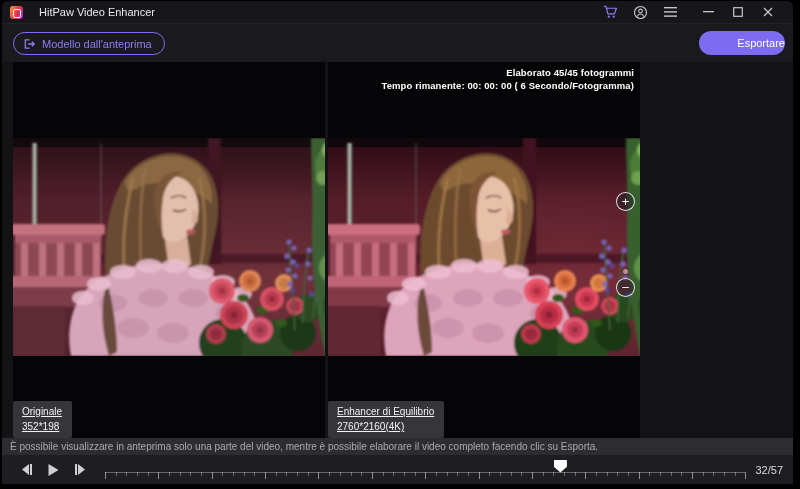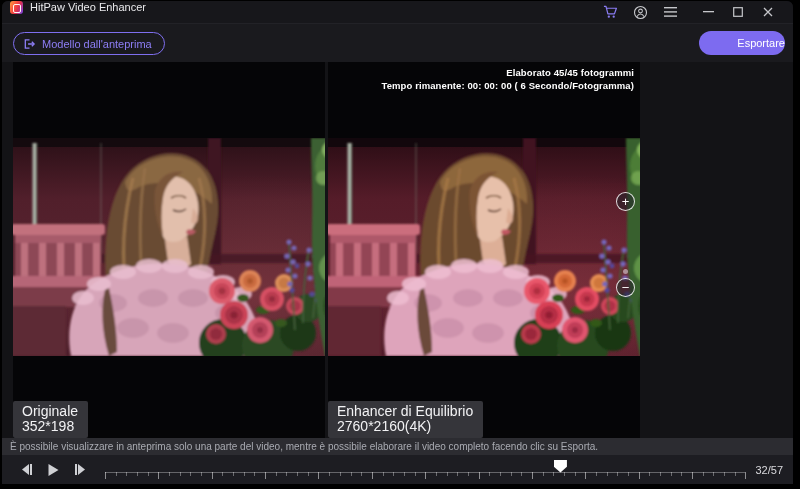--- a/index.html
+++ b/index.html
@@ -3,22 +3,22 @@
 <meta charset="utf-8">
 <style>
   * { margin:0; padding:0; box-sizing:border-box; }
   html,body { width:800px; height:489px; background:#000; overflow:hidden;
               font-family:"Liberation Sans", sans-serif; }
   .window { position:absolute; left:2px; top:1px; width:791px; height:483px;
             background:#131316; border-radius:6px 6px 0 0; overflow:hidden;
             display:flex; flex-direction:column; }
 
   
-  .titlebar { height:23px; background:#17171b; display:flex; 
-              padding:0 10px 0 8px; border-bottom:1px solid #222227; flex:0 0 auto; }
+  .titlebar { height:23px; background:#17171b; display:flex; align-items:center;
+              padding:0 10px 0 8px; border-bottom:1px solid #222227; flex:0 0 auto;gap:9px; }
   .app-icon { width:13px; height:13px; border-radius:3px; margin-right:7px;
               background:linear-gradient(115deg,#ff9f40 0%,#f5483e 42%,#d92f55 62%,#6b46f5 100%);
               position:relative; }
   .app-icon::after { content:""; position:absolute; left:3px; top:3px; width:6px; height:7px;
               border:1.4px solid #fff; border-radius:2px; opacity:.95; }
   .title-text { color:#e9e9ec; font-size:11px; }
   .tb-right { margin-left:auto; display:flex; align-items:center; gap:0; }
   .tb-btn { width:30px; height:23px; display:flex; align-items:center; justify-content:center; cursor:default; }
   .tb-btn svg { display:block; }
   .tb-spacer { width:8px; }
@@ -34,22 +34,22 @@
 
   
   .main { flex:1 1 auto; background:#131316; display:flex; padding-left:11px; gap:3px; position:relative; }
   .panel { width:312px; height:100%; background:#050507; position:relative; overflow:hidden; }
   .video-frame { position:absolute; left:0; top:76px; width:384px; height:218px; }
   .video-frame svg { width:100%; height:100%; display:block; }
   .vf-left  { filter:blur(.45px) saturate(.96); }
   .vf-right { filter:saturate(1.07) contrast(1.02); }
 
   .res-label { position:absolute; left:0; bottom:0; background:rgba(58,58,63,.92);
-               color:#f2f2f4; font-size:14px; line-height:15px; padding:3px 10px 4px 9px;
-               border-radius:2px; }
+               color:#f2f2f4; font-size:10px; line-height:15px; padding:3px 10px 4px 9px;
+               border-radius:2px;text-decoration:underline; }
   .progress-txt { position:absolute; top:4px; right:6px; text-align:right; color:#fff;
                font-size:9.5px; font-weight:700; line-height:13px; letter-spacing:.1px; }
 
   .zoom-ctl { position:absolute; right:3px; top:0; width:22px; height:100%; }
   .zbtn { position:absolute; left:1px; width:19px; height:19px; border-radius:50%;
           background:rgba(35,35,42,.55); border:1px solid rgba(255,255,255,.85);
           color:#fff; font-size:13px; line-height:16px; text-align:center; }
   .zdot { position:absolute; left:8px; width:5px; height:5px; border-radius:50%;
           background:rgba(230,230,235,.55); }
 

